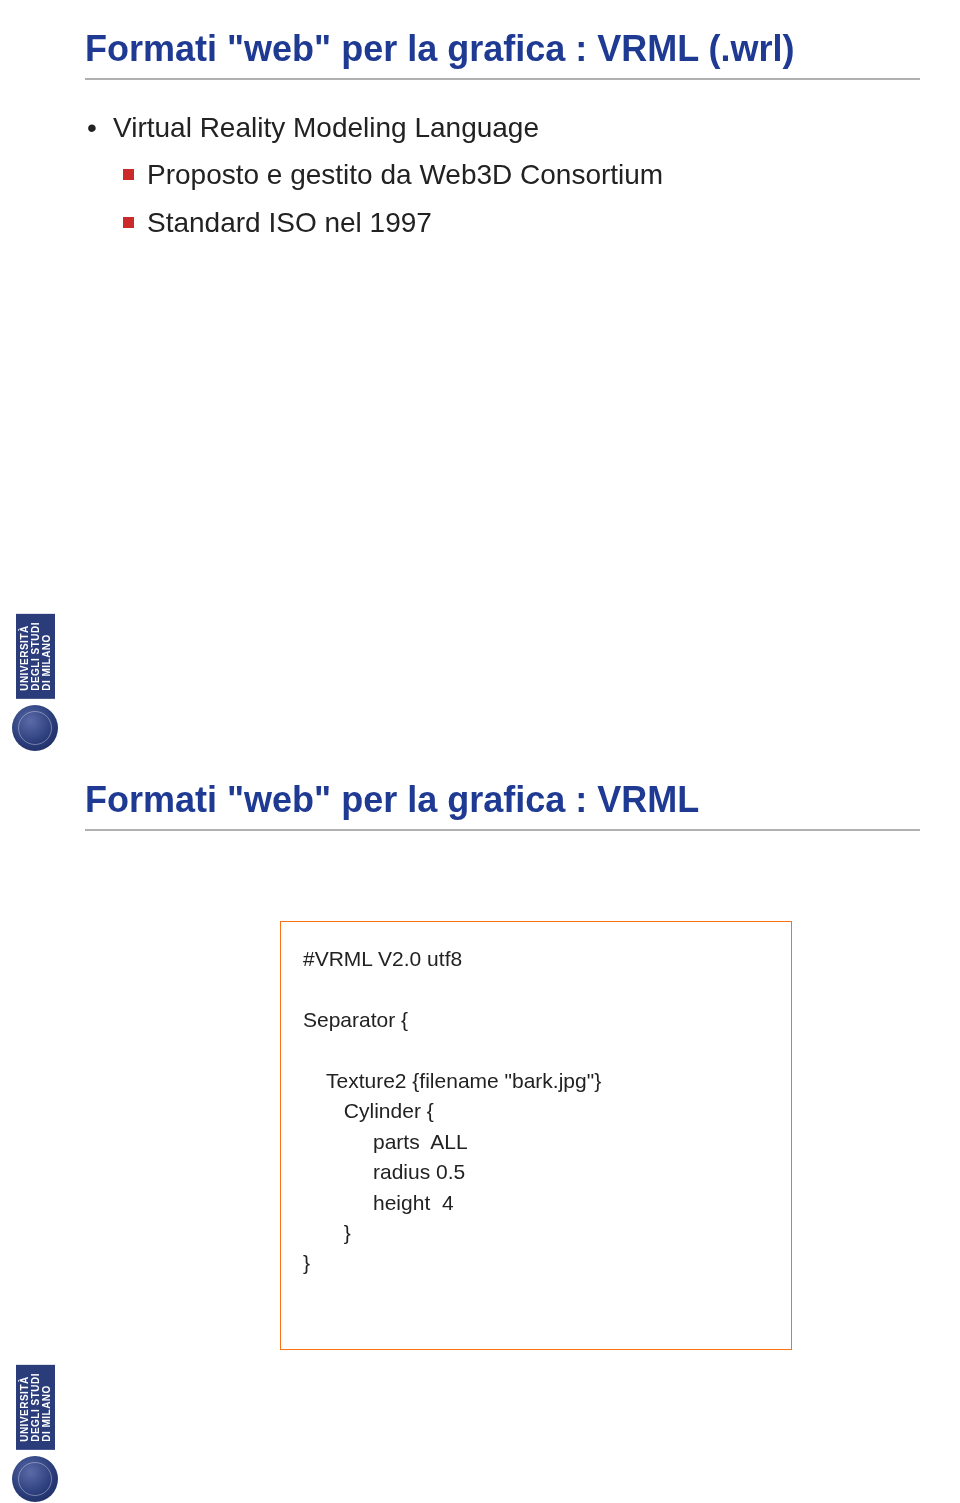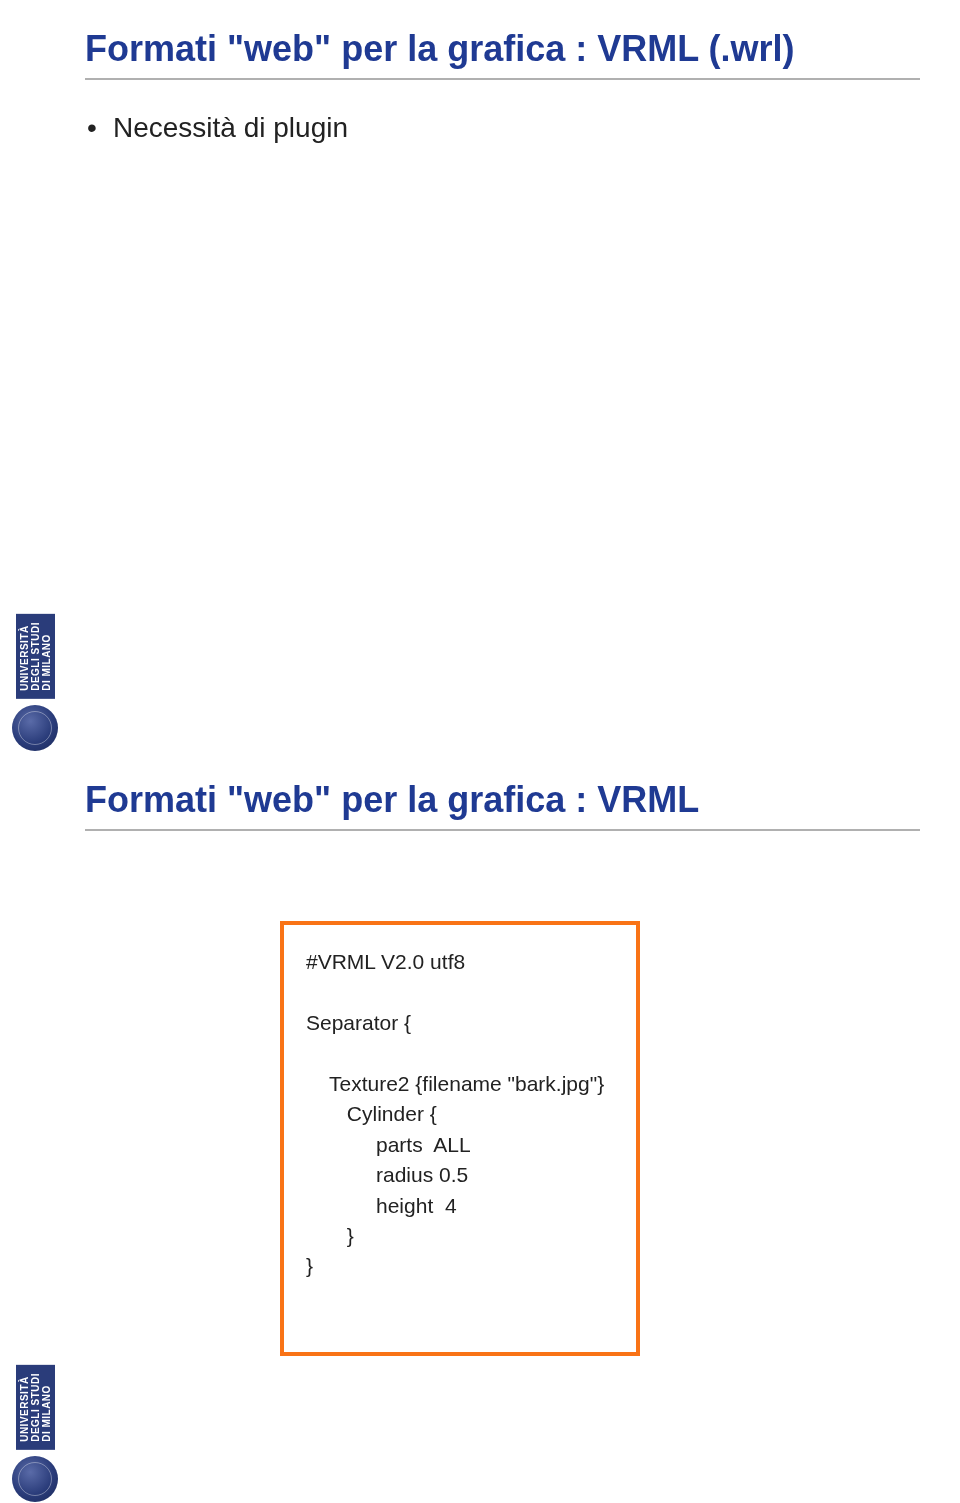--- a/index.html
+++ b/index.html
@@ -114,22 +114,22 @@
     left: 10px;
     top: 16px;
     width: 11px;
     height: 11px;
     background: #cc2a2a;
   }
   .spacer-md { height: 24px; }
   .code-box {
     margin-top: 90px;
     margin-left: 195px;
-    width: 360px;
-    border: 4px solid #f97316;
+    width: 512px;
+    border: 1px solid #f97316;
     padding: 22px 10px 70px 22px;
     font-family: Arial, Helvetica, sans-serif;
     font-size: 21px;
     color: #222;
     line-height: 1.45;
     white-space: pre;
   }
 </style>
 </head>
 <body>
@@ -142,21 +142,25 @@
         <div class="logo-text">UNIVERSITÀ
 DEGLI STUDI
 DI MILANO</div>
         <div class="logo-seal"></div>
       </div>
     </div>
     <div class="slide-content">
       <h1 class="slide-title">Formati "web" per la grafica : VRML (.wrl)</h1>
       <ul class="level1">
         <li>
-          <span>Necessità di plugin</span>
+          <span>Virtual Reality Modeling Language</span>
+          <ul class="level2">
+            <li><span>Proposto e gestito da Web3D Consortium</span></li>
+            <li><span>Standard ISO nel 1997</span></li>
+          </ul>
         </li>
       </ul>
       <div class="spacer-md"></div>
     </div>
   </section>
 
   <section class="slide">
     <div class="sidebar">
       <div class="sidebar-logo">
         <div class="logo-text">UNIVERSITÀ

